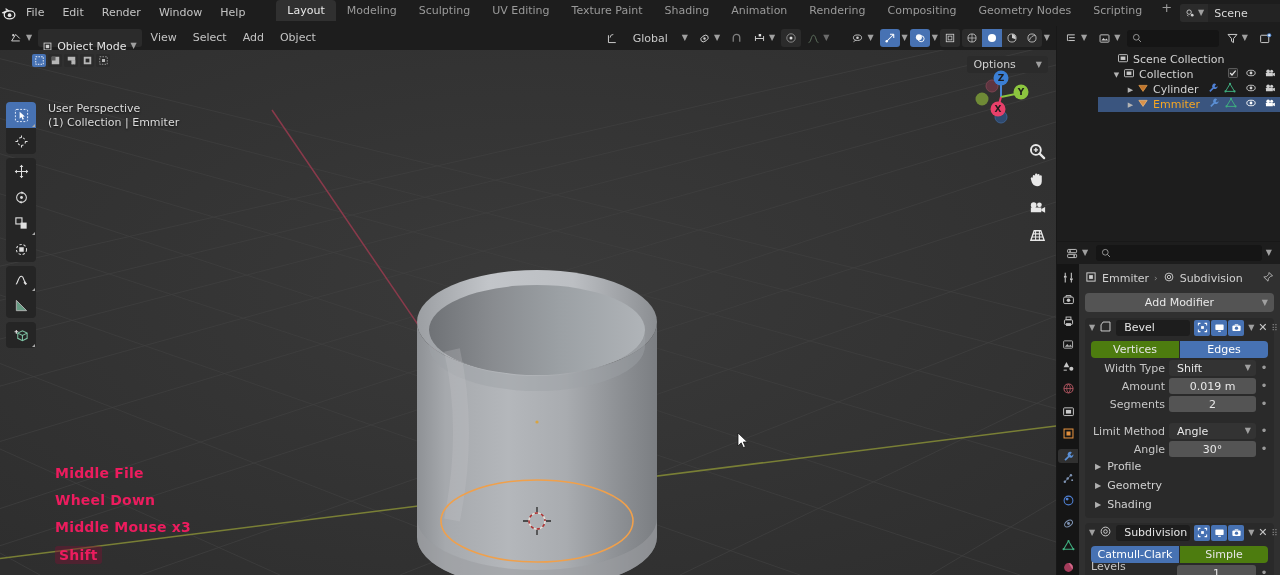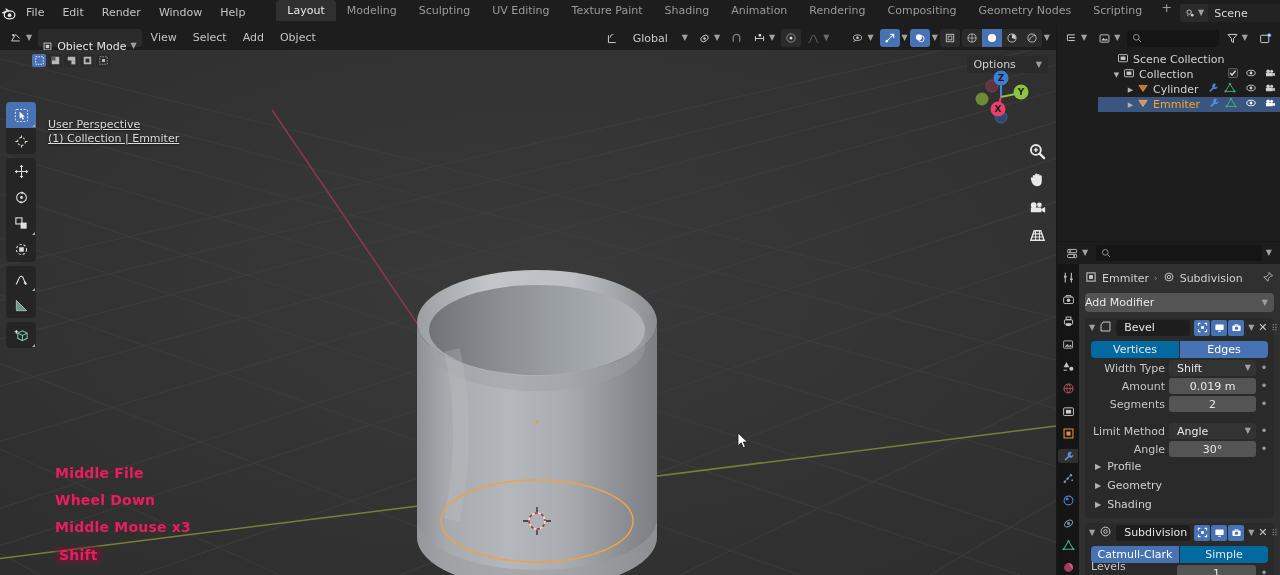--- a/index.html
+++ b/index.html
@@ -70,22 +70,22 @@
 
   .vp-canvas { position: absolute; left: 0; top: 24px; width: 1056px; height: 525px; }
 
   .vp-subhdr {
     position: absolute; left: 32px; top: 28px; display: flex; gap: 2px; z-index: 5;
   }
   .selmode { width: 14px; height: 13px; border-radius: 2px; background:#2b2b2b; display:flex;align-items:center;justify-content:center;}
   .selmode.on { background: #4772b3; }
 
   .vp-text {
-    position: absolute; left: 48px; top: 92px; font-size: 11px; color: #dcdcdc; z-index: 5;
-    line-height: 14px; text-shadow: 0 1px 2px rgba(0,0,0,.7); text-decoration: underline;
+    position: absolute; left: 48px; top: 76px; font-size: 11px; color: #dcdcdc; z-index: 5;
+    line-height: 14px; text-shadow: 0 1px 2px rgba(0,0,0,.7);
   }
 
   .options-btn {
     position: absolute; right: 8px; top: 30px; height: 17px; display: flex; align-items: center;
     gap: 20px; padding: 0 6px; background: #2b2b2b; border-radius: 3px; font-size: 11px; color: #cfcfcf;
     z-index: 6;
   }
 
   .toolbar-left {
     position: absolute; left: 6px; top: 76px; width: 30px; z-index: 6;
@@ -154,39 +154,39 @@
   .ptab { width: 20px; height: 17px; display:flex; align-items:center; justify-content:center; border-radius:3px 0 0 3px;}
   .ptab.active { background: #303030; }
   .props-main { position: absolute; left: 22px; top: 22px; right: 0; bottom: 0; background: #303030; padding: 4px 6px 0 6px; overflow: hidden;}
 
   .breadcrumb { display: flex; align-items: center; gap: 5px; height: 20px; font-size: 11px; color: #d0d0d0; }
   .bc-sep { color: #8a8a8a; font-size: 9px; }
   .pin { margin-left: auto; }
 
   .add-mod {
     height: 19px; background: #545454; border-radius: 4px; display: flex; align-items: center;
-    justify-content: flex-start; position: relative; font-size: 11px; color: #e8e8e8; margin-top: 5px;
+    justify-content: center; position: relative; font-size: 11px; color: #e8e8e8; margin-top: 5px;
   }
   .add-mod .caret { position: absolute; right: 6px; }
 
   .mod-panel { margin-top: 6px; background: #2a2a2a; border-radius: 4px; padding: 0 0 4px 0; }
   .mod-head { height: 19px; display: flex; align-items: center; gap: 4px; padding: 0 4px; }
   .mod-name {
     background: #1d1d1d; border-radius: 3px; height: 16px; line-height: 16px;
     padding: 0 8px; font-size: 11px; color: #e4e4e4; min-width: 74px;
   }
   .mod-icons { display: flex; gap: 1px; }
   .mod-ico { width: 16px; height: 16px; border-radius: 2px; background: #4772b3; display:flex;align-items:center;justify-content:center;}
   .mod-x { width: 13px; text-align:center; color: #c8c8c8; font-size: 11px; }
   .mod-grip { width: 13px; text-align:center; color: #7d7d7d; font-size: 9px; letter-spacing:.5px;}
 
   .toggle-row { display: flex; gap: 1px; margin: 4px 6px 0 6px; }
   .toggle-row > div {
     flex: 1; height: 17px; line-height: 17px; text-align: center; font-size: 11px;
-    background: #0369a1; color: #e6e6e6;
+    background: #4d7c0f; color: #e6e6e6;
   }
   .toggle-row > div:first-child { border-radius: 4px 0 0 4px; }
   .toggle-row > div:last-child { border-radius: 0 4px 4px 0; }
   .toggle-row > div.on { background: #4772b3; color: #fff; }
 
   .prop-row { display: flex; align-items: center; height: 16px; margin: 2px 6px 0 6px; gap: 4px; }
   .prop-label { width: 74px; text-align: right; font-size: 11px; color: #c6c6c6; }
   .prop-val {
     flex: 1; height: 16px; background: #545454; border-radius: 3px; position: relative;
     font-size: 11px; color: #e8e8e8; display: flex; align-items: center; justify-content: center;

